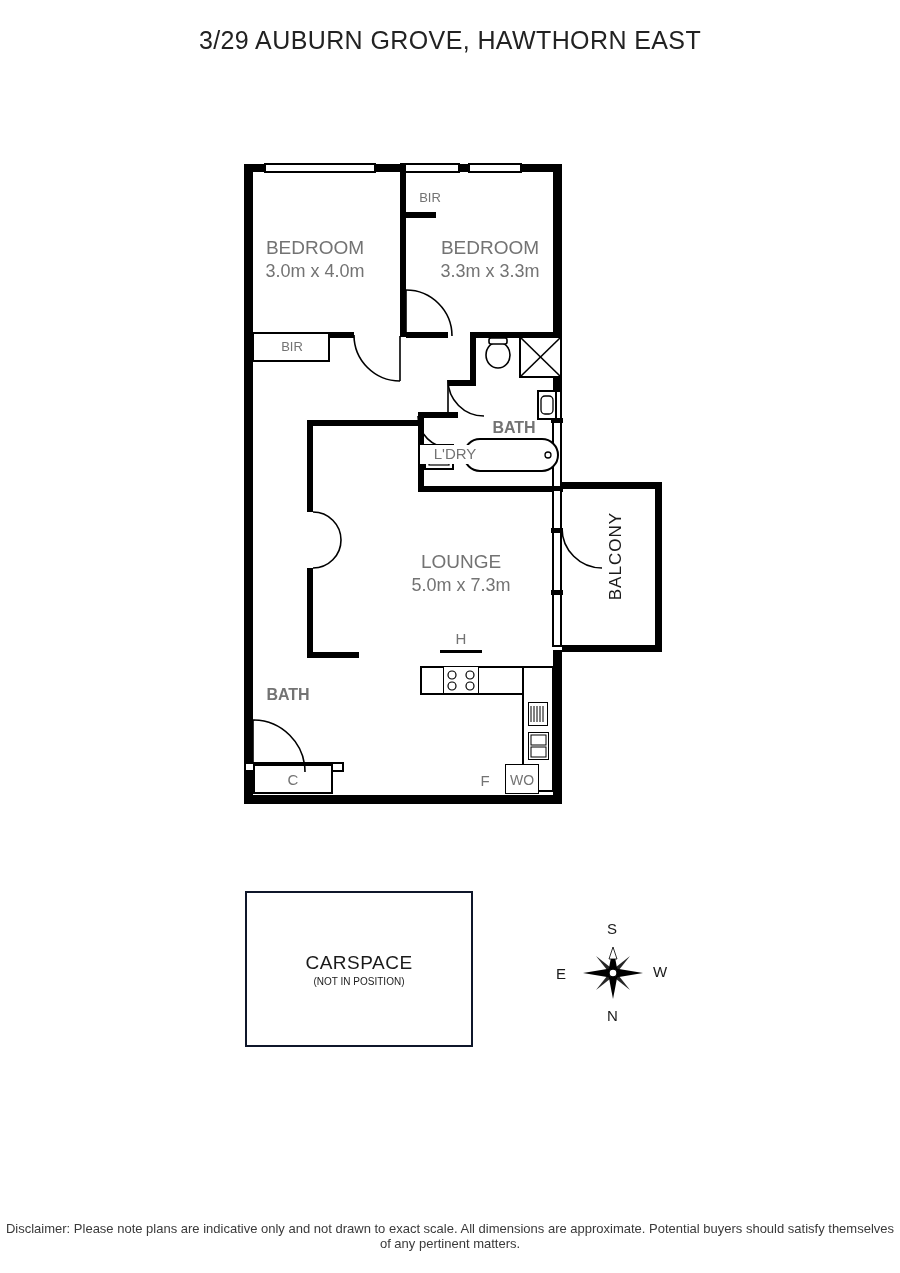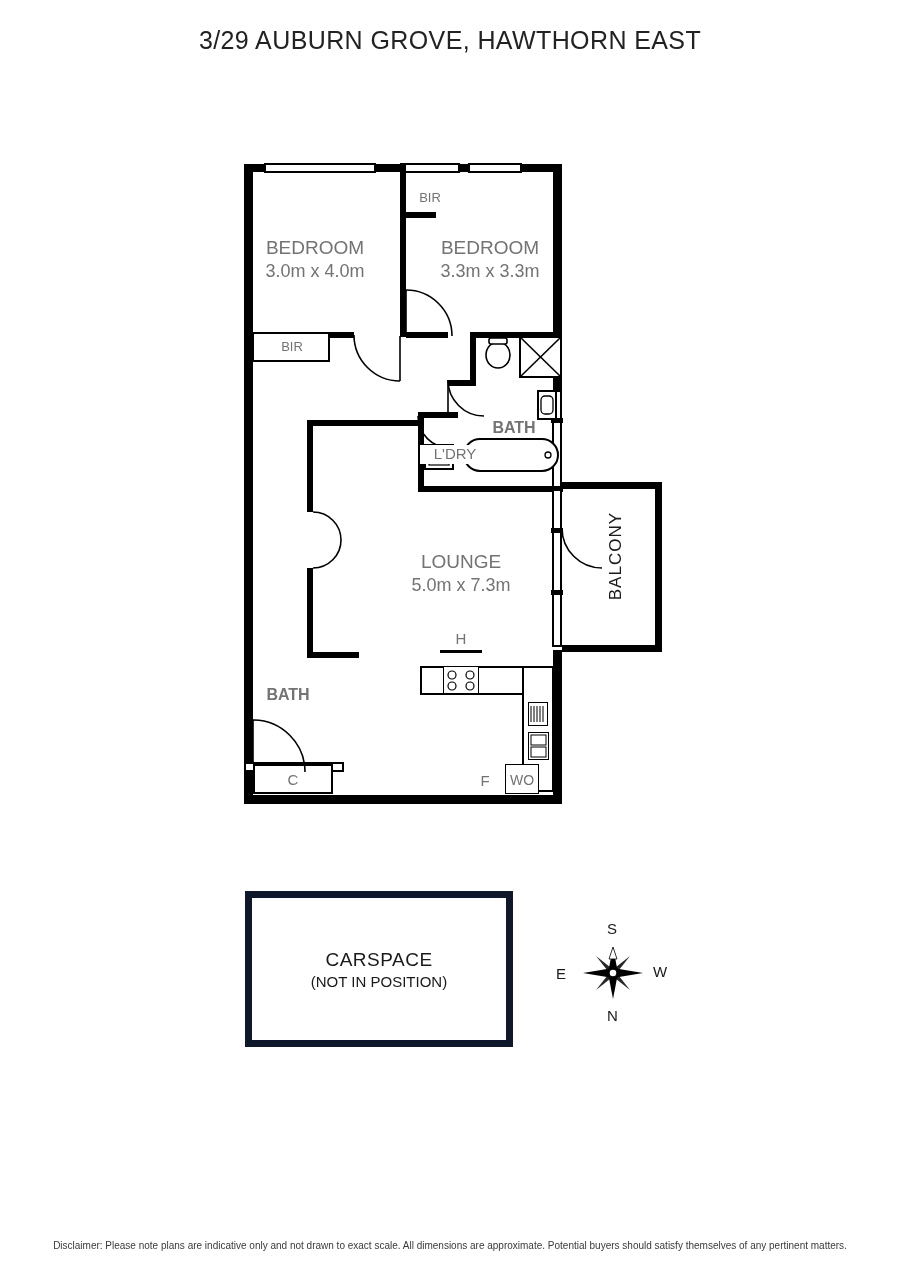--- a/index.html
+++ b/index.html
@@ -90,40 +90,40 @@
     width: 450px;
     height: 670px;
     overflow: visible;
   }
 
   
   #carspace {
     position: absolute;
     left: 245px;
     top: 891px;
-    width: 268px;
+    width: 228px;
     height: 156px;
-    border: 7px solid #0f172a;
+    border: 2px solid #0f172a;
     box-sizing: border-box;
     padding-left: 40px;
   }
   #carspace .cs-label {
     position: absolute;
     top: 50%;
     left: 0;
     width: 100%;
     transform: translateY(-50%);
     text-align: center;
   }
   #carspace .cs-main {
     font-size: 19px;
     letter-spacing: 0.5px;
   }
   #carspace .cs-sub {
-    font-size: 15px;
+    font-size: 10px;
     margin-top: 2px;
   }
 
   
   #compass {
     position: absolute;
     left: 548px;
     top: 915px;
     width: 130px;
     height: 115px;
@@ -133,21 +133,21 @@
     font-size: 15px;
   }
 
   
   .disclaimer {
     position: absolute;
     bottom: 22px;
     left: 0;
     width: 900px;
     text-align: center;
-    font-size: 10px;
+    font-size: 13px;
     color: #3a3a3a;
   }
 </style>
 </head>
 <body>
 
 <div class="title">3/29 AUBURN GROVE, HAWTHORN EAST</div>
 
 <div id="plan">
 

